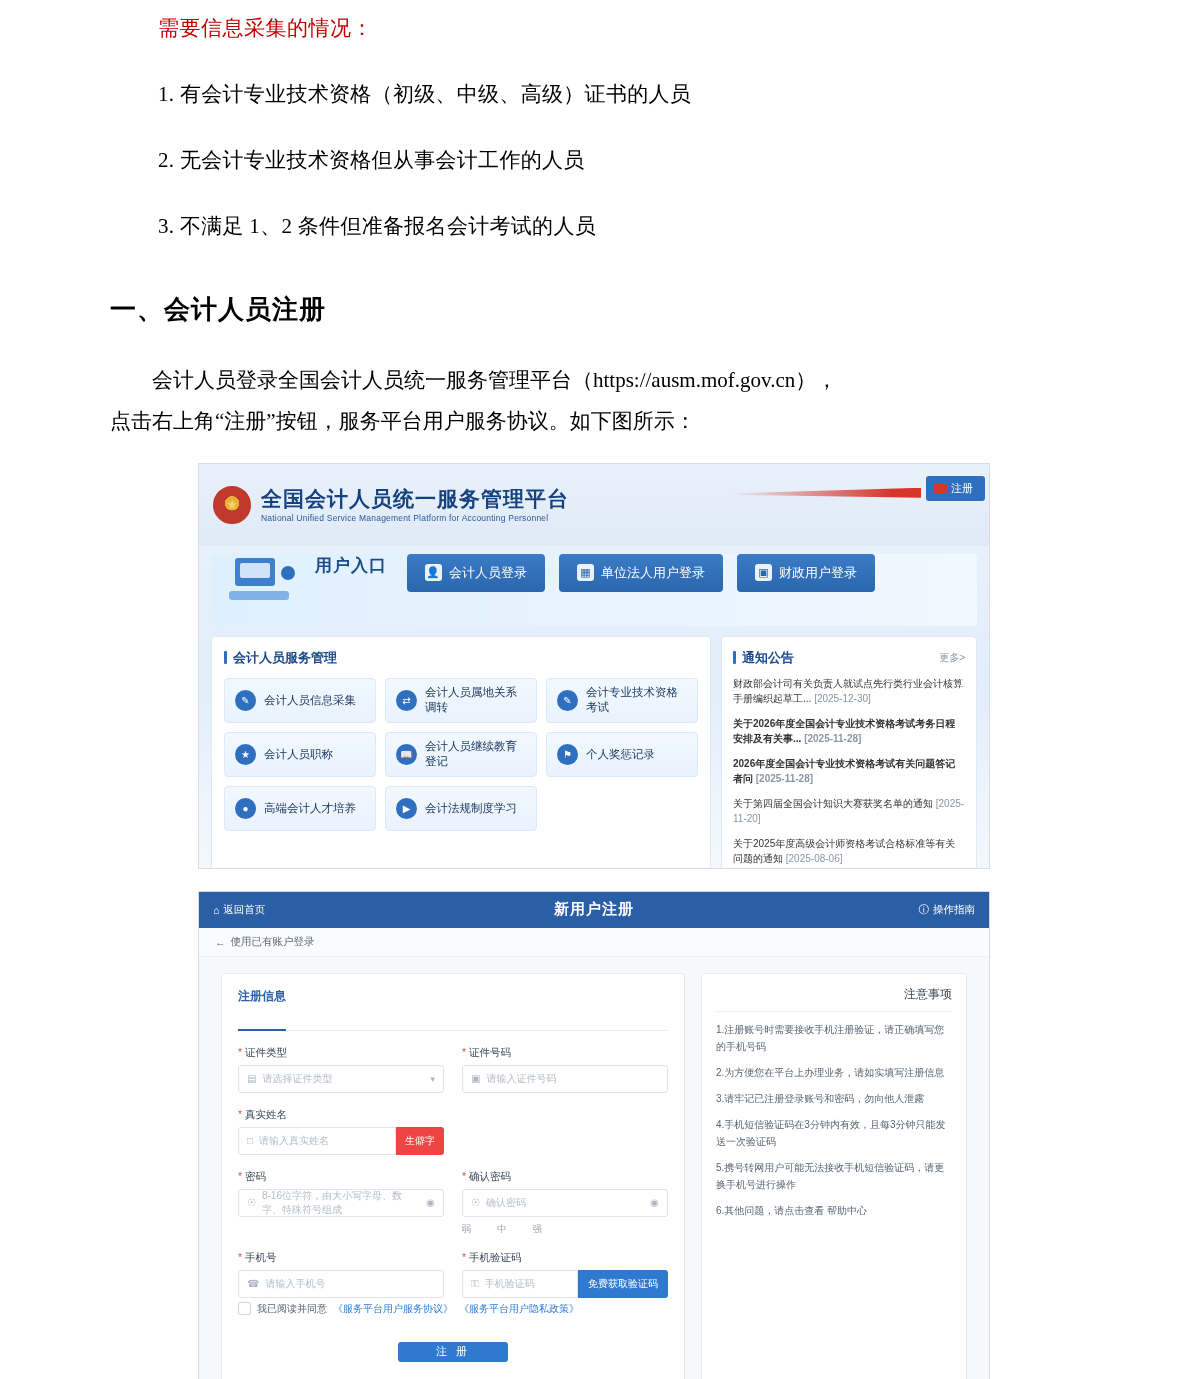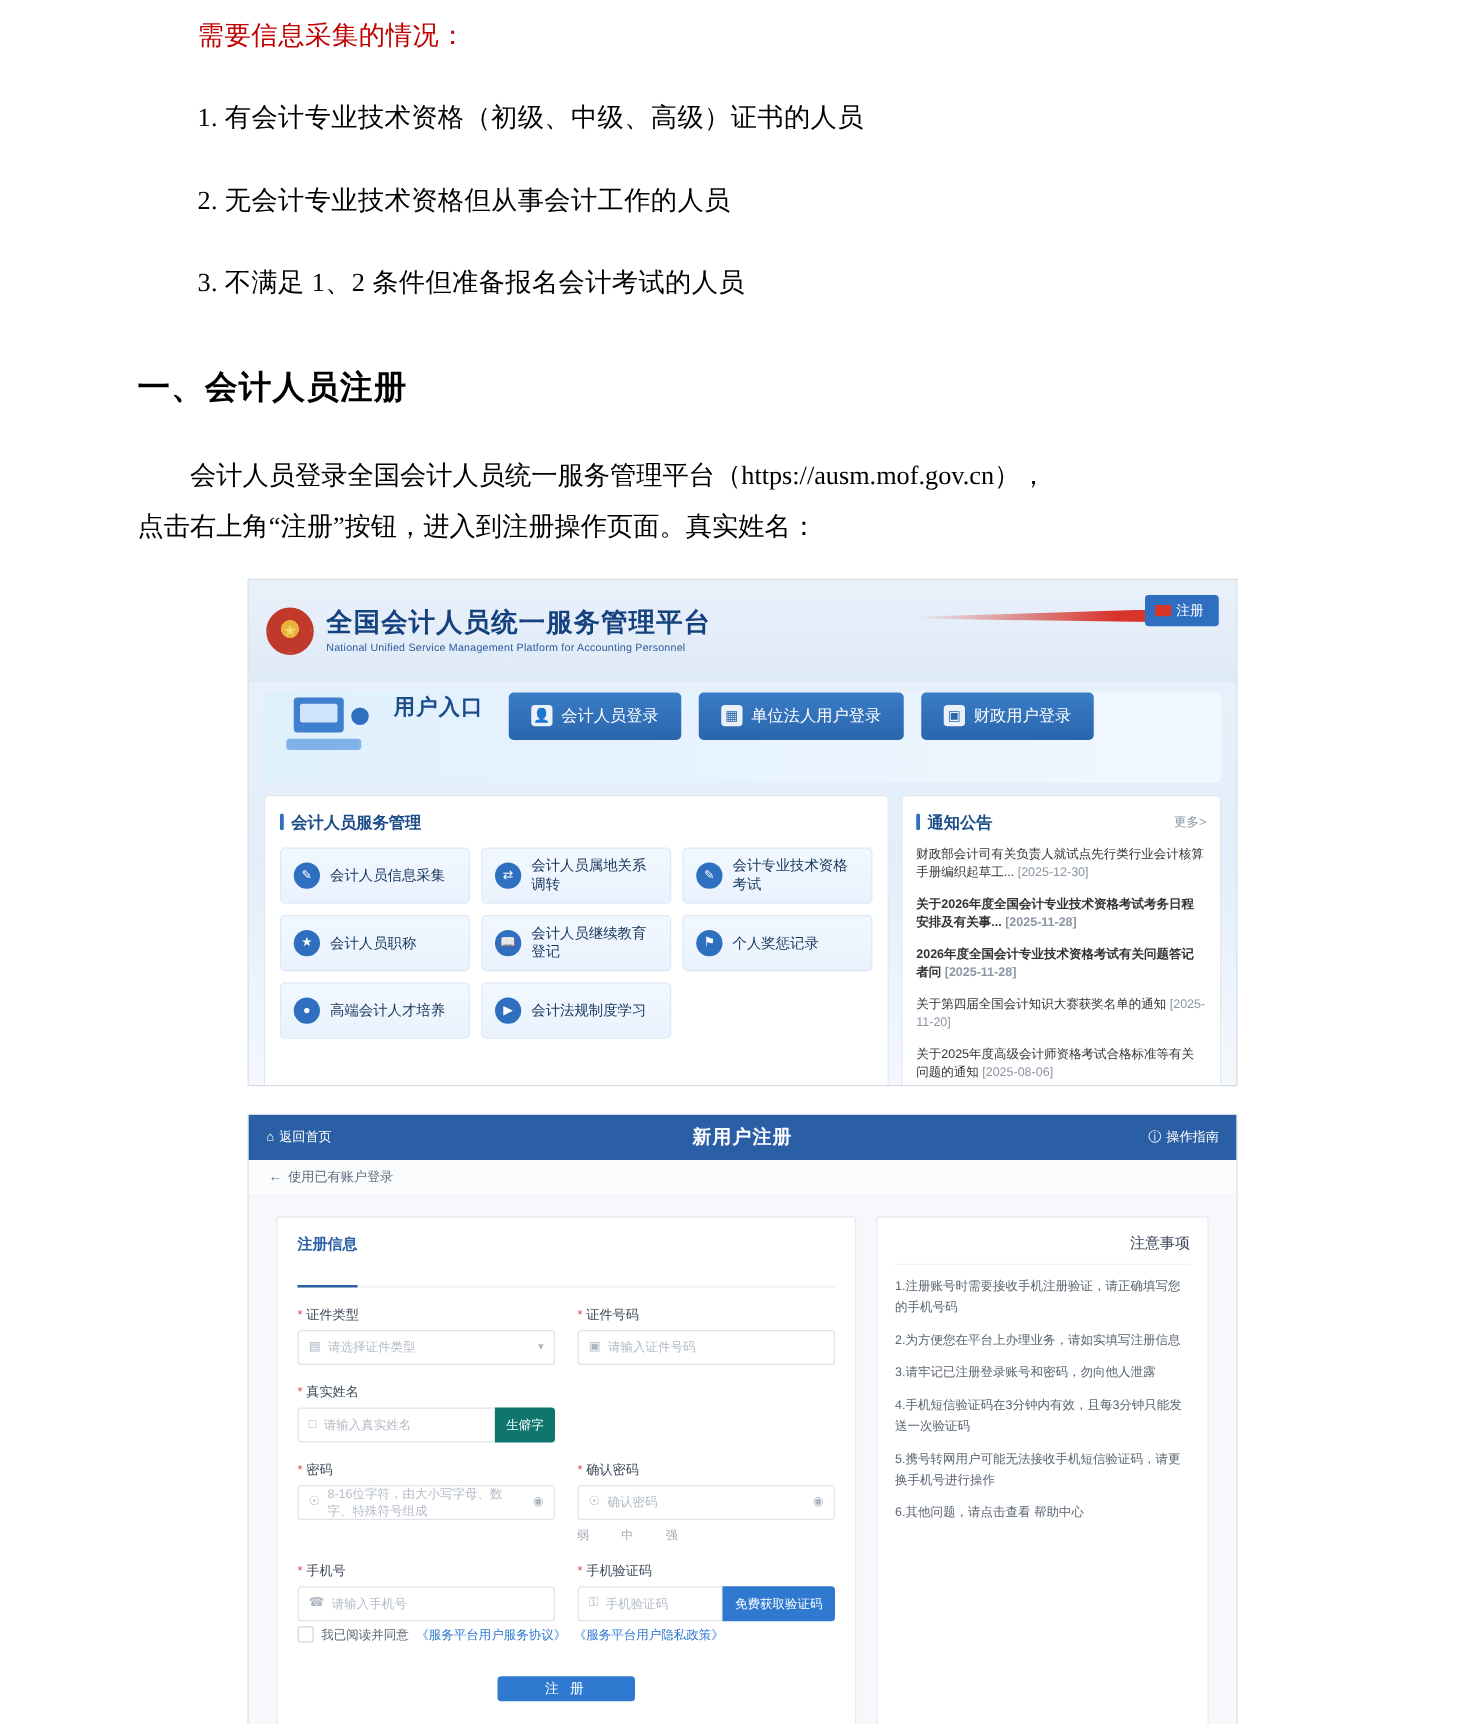--- a/index.html
+++ b/index.html
@@ -57,21 +57,21 @@
     background:radial-gradient(circle at 50% 45%,#e8b23a 0 28%,#c0392b 29% 100%);
     border:2px solid #c0392b;margin-right:10px;flex:0 0 auto;position:relative;
   }
   .emblem:after{
     content:"★";color:#f5d76e;font-size:13px;position:absolute;
     left:50%;top:50%;transform:translate(-50%,-52%);
   }
   .portal-title-cn{font-size:21px;font-weight:bold;color:#15427e;line-height:1.1;letter-spacing:1px;}
   .portal-title-en{font-size:8.5px;color:#2a5a99;letter-spacing:.2px;margin-top:3px;}
   .reg-btn{
-    position:absolute;right:14px;top:12px;
+    position:absolute;right:4px;top:12px;
     background:#2f6fc0;color:#fff;border-radius:3px;
     font-size:11px;padding:5px 12px 5px 8px;display:flex;align-items:center;gap:4px;
   }
   .reg-btn .flag{width:13px;height:9px;background:#d7342a;border-radius:1px;display:inline-block;}
   .swoosh{
     position:absolute;right:68px;top:24px;width:190px;height:10px;
     background:linear-gradient(90deg,rgba(214,52,42,0) 0%,#d7342a 85%);
     clip-path:polygon(0 58%,100% 0,100% 100%,0 72%);
   }
 
@@ -148,21 +148,21 @@
   }
   .inp .lic{color:#aeb6c2;font-size:10px;}
   .inp .caret{margin-left:auto;color:#aeb6c2;font-size:9px;}
   .inp .eye{margin-left:auto;color:#aeb6c2;font-size:10px;}
   .with-btn{display:flex;}
   .with-btn .inp{flex:1 1 auto;border-top-right-radius:0;border-bottom-right-radius:0;}
   .sidebtn{
     background:#2f7ad0;color:#fff;font-size:10px;border-radius:0 3px 3px 0;
     padding:0 9px;display:flex;align-items:center;white-space:nowrap;
   }
-  .sidebtn.green{background:#0f766e;}
+  .sidebtn.green{background:#ef4444;}
   .sidebtn.code{background:#2f7ad0;padding:0 10px;}
   .strength{display:flex;gap:26px;justify-content:flex-start;margin:6px 0 0 52%;font-size:9.5px;color:#9aa3b0;}
   .agree{display:flex;align-items:center;gap:6px;margin-top:4px;font-size:10px;color:#55607055;}
   .agree .box{width:11px;height:11px;border:1px solid #cfd6e0;border-radius:2px;background:#fff;}
   .agree .txt{color:#5a6472;}
   .agree a{color:#2f7ad0;text-decoration:none;}
   .submit{
     width:110px;height:20px;margin:26px auto 0 auto;background:#2f7ad0;color:#fff;
     border-radius:3px;display:flex;align-items:center;justify-content:center;font-size:11px;letter-spacing:3px;
   }
@@ -180,21 +180,21 @@
   <div class="doc">
     <div class="red-head">需要信息采集的情况：</div>
     <div class="item">1. 有会计专业技术资格（初级、中级、高级）证书的人员</div>
     <div class="item">2. 无会计专业技术资格但从事会计工作的人员</div>
     <div class="item">3. 不满足 1、2 条件但准备报名会计考试的人员</div>
     <h1 class="section">一、会计人员注册</h1>
     <div class="para">
       <span>会计人员登录全国会计人员统一服务管理平台（https://ausm.mof.gov.cn），</span>
     </div>
     <div class="para" style="text-indent:0;margin-top:2px;">
-      <span>点击右上角“注册”按钮，进入到注册操作页面。真实姓名：</span>
+      <span>点击右上角“注册”按钮，服务平台用户服务协议。如下图所示：</span>
     </div>
   </div>
 
   <div class="figure">
 
     <div class="portal">
       <div class="portal-top">
         <div class="emblem"></div>
         <div>
           <div class="portal-title-cn">全国会计人员统一服务管理平台</div>

